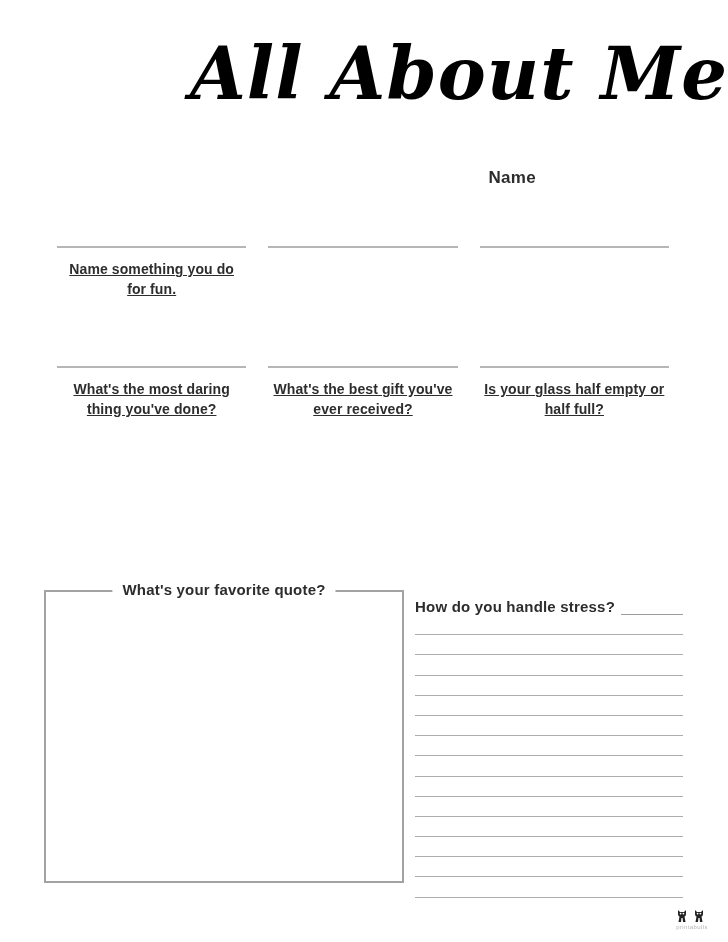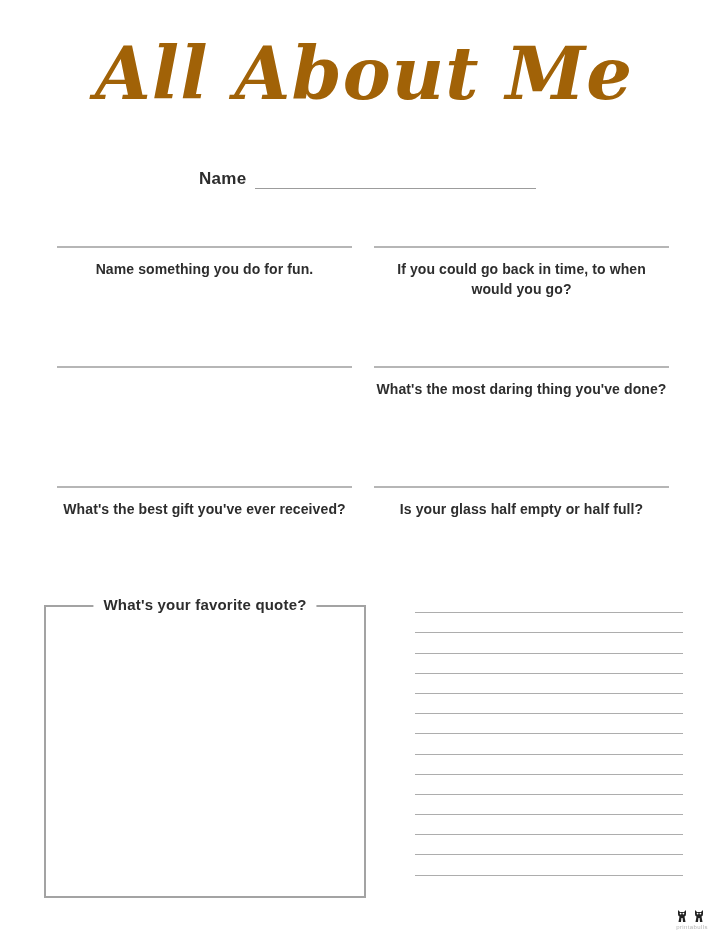--- a/index.html
+++ b/index.html
@@ -7,51 +7,51 @@
   body {
     width:728px; height:942px; overflow:hidden;
     font-family:"Liberation Sans", sans-serif;
     color:#2d2d2d;
   }
   .page { position:relative; width:728px; height:942px; background:#ffffff; }
 
   
   .title {
     position:absolute; top:34px; left:0; right:0;
-    text-align:center;
+    text-align:right;
     font-family:"DejaVu Serif", serif;
     font-style:italic; font-weight:700;
-    font-size:72px; line-height:1.1; color:#a16207;
+    font-size:72px; line-height:1.1; color:#000000;
     letter-spacing:1px;
   }
 
   
   .name-row {
     position:absolute; top:168px; left:199px; width:337px;
     display:flex; align-items:flex-end; gap:8px;
-    font-size:17px; font-weight:600; letter-spacing:0.3px;
+    font-size:17px; font-weight:600; letter-spacing:0.3px;flex-direction:column;
   }
   .name-row .write-line { flex:1; height:21px; border-bottom:1.5px solid #9c9c9c; }
 
   
   .questions-grid {
     position:absolute; top:246px; left:57px; width:612px;
-    display:grid; grid-template-columns:1fr 1fr; column-gap:22px;
+    display:grid; grid-template-columns:1fr 1fr 1fr; column-gap:22px;text-decoration:underline;
   }
   .q-cell { height:120px; }
   .answer-line { border-top:2px solid #b6b6b6; margin-bottom:12px; }
   .q-text {
     text-align:center; font-size:14px; font-weight:600;
     line-height:1.4; letter-spacing:0.1px; color:#2d2d2d;
     padding:0 2px;
   }
 
   
   .quote-box {
-    position:absolute; left:44px; top:605px; width:322px; height:293px;
+    position:absolute; left:44px; top:590px; width:360px; height:293px;
     border:2px solid #a3a3a3; background:#ffffff;
   }
   .quote-legend {
     position:absolute; top:-11px; left:50%; transform:translateX(-50%);
     background:#ffffff; padding:0 10px; white-space:nowrap;
     font-size:15px; font-weight:600; letter-spacing:0.2px; color:#2d2d2d;
   }
 
   
   .stress { position:absolute; left:415px; top:593px; width:268px; }
@@ -84,21 +84,20 @@
     <span class="write-line"></span>
   </div>
 
   <div class="questions-grid">
     <div class="q-cell">
       <div class="answer-line"></div>
       <div class="q-text">Name something you do for fun.</div>
     </div>
     <div class="q-cell">
       <div class="answer-line"></div>
-      <div class="q-text">If you could go back in time, to when would you go?</div>
     </div>
     <div class="q-cell">
       <div class="answer-line"></div>
     </div>
     <div class="q-cell">
       <div class="answer-line"></div>
       <div class="q-text">What's the most daring thing you've done?</div>
     </div>
     <div class="q-cell">
       <div class="answer-line"></div>
@@ -108,20 +107,24 @@
       <div class="answer-line"></div>
       <div class="q-text">Is your glass half empty or half full?</div>
     </div>
   </div>
 
   <div class="quote-box">
     <span class="quote-legend">What's your favorite quote?</span>
   </div>
 
   <div class="stress">
+    <div class="stress-header">
+      <span>How do you handle stress?</span>
+      <span class="write-line"></span>
+    </div>
     <div class="stress-lines">
         <div class="stress-line"></div>
         <div class="stress-line"></div>
         <div class="stress-line"></div>
         <div class="stress-line"></div>
         <div class="stress-line"></div>
         <div class="stress-line"></div>
         <div class="stress-line"></div>
         <div class="stress-line"></div>
         <div class="stress-line"></div>

